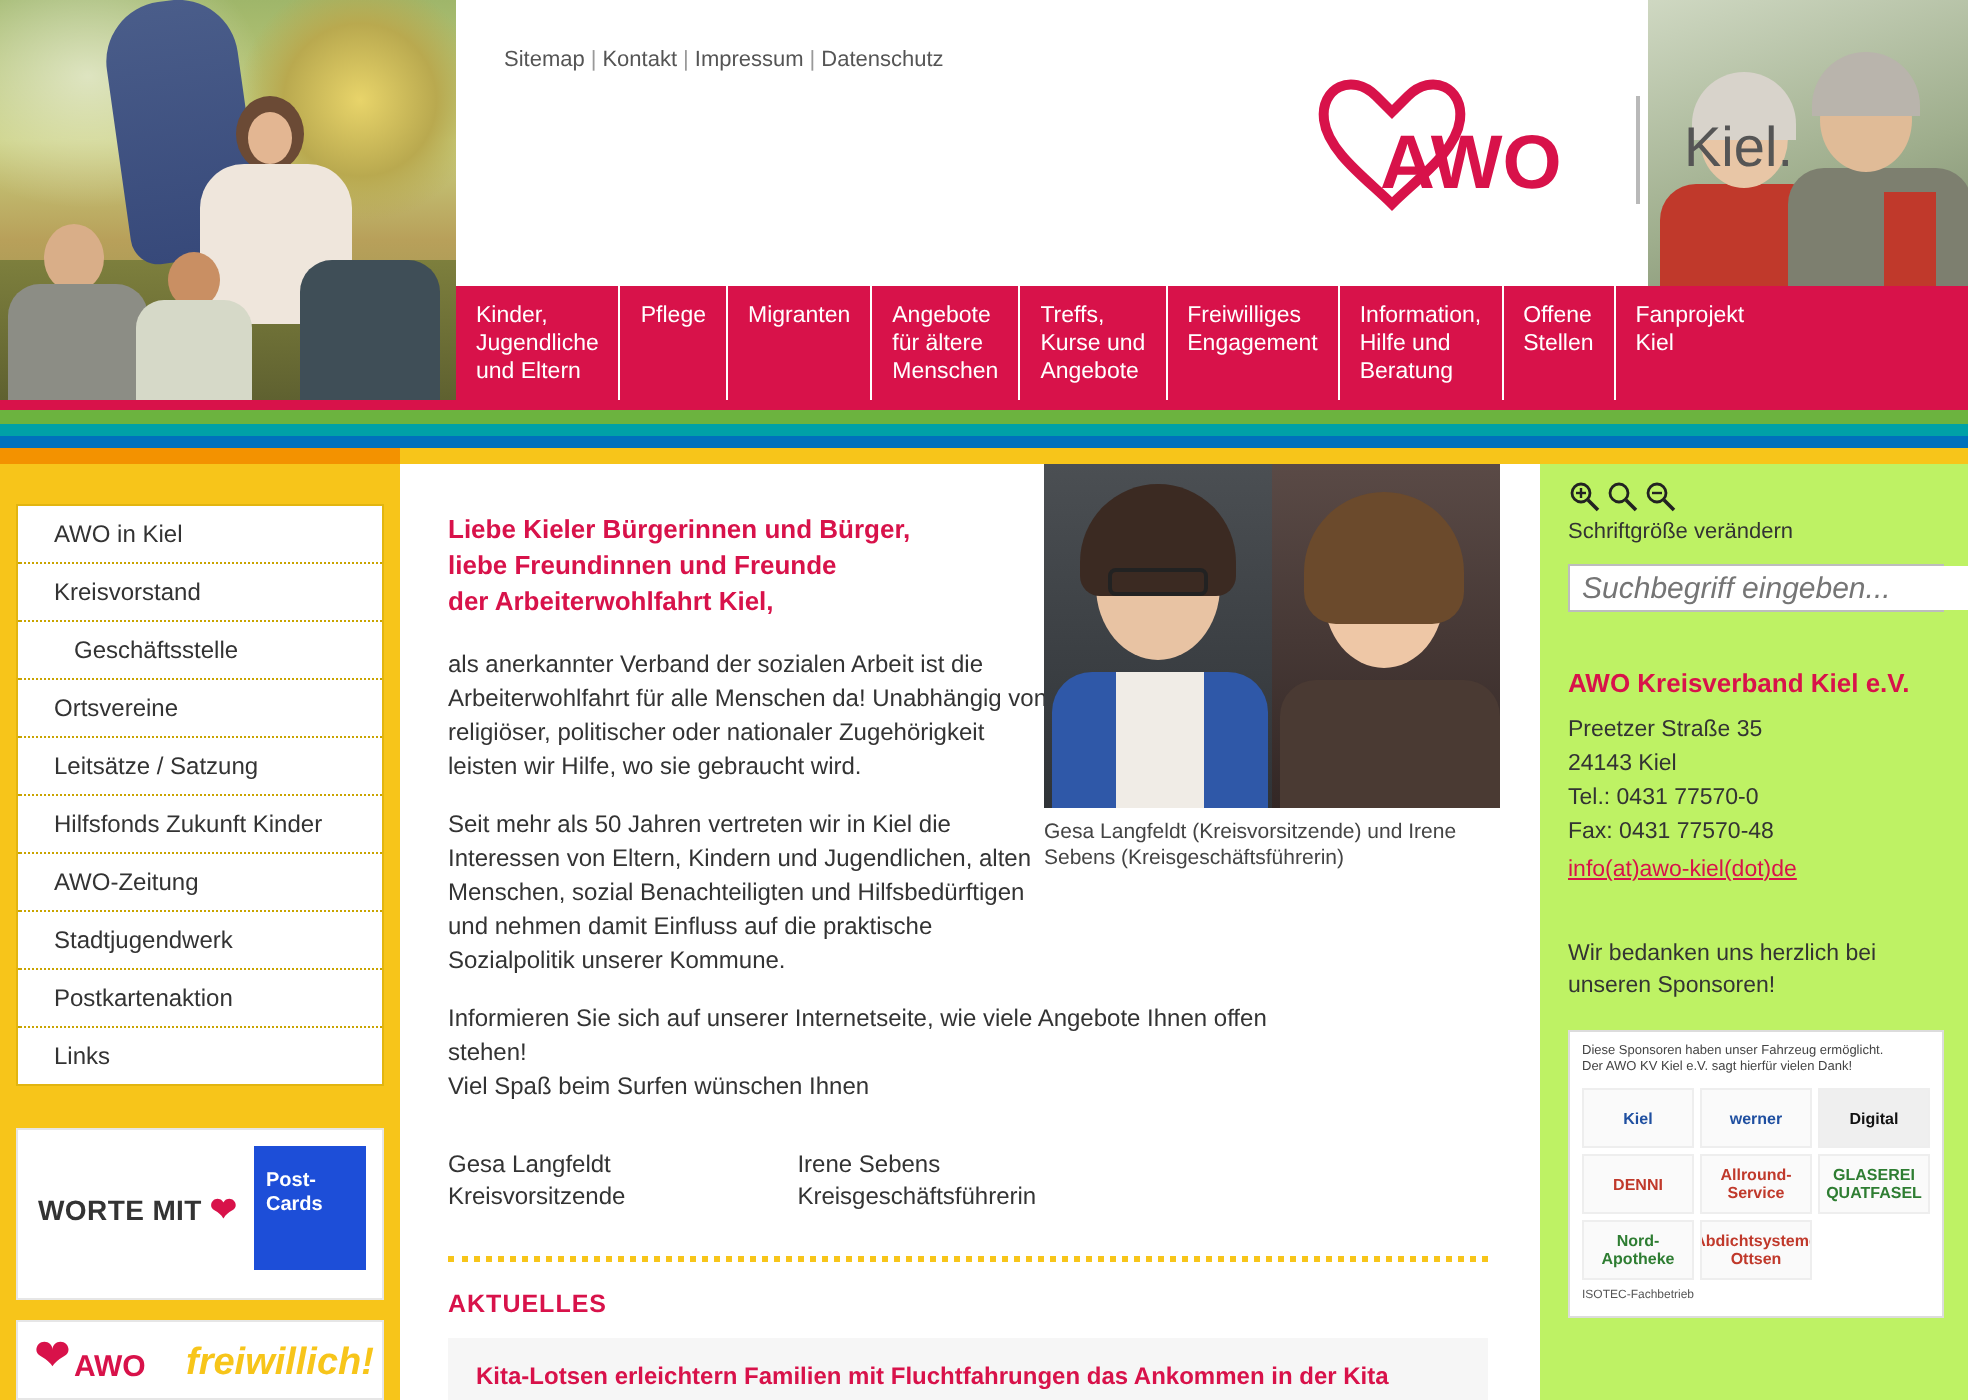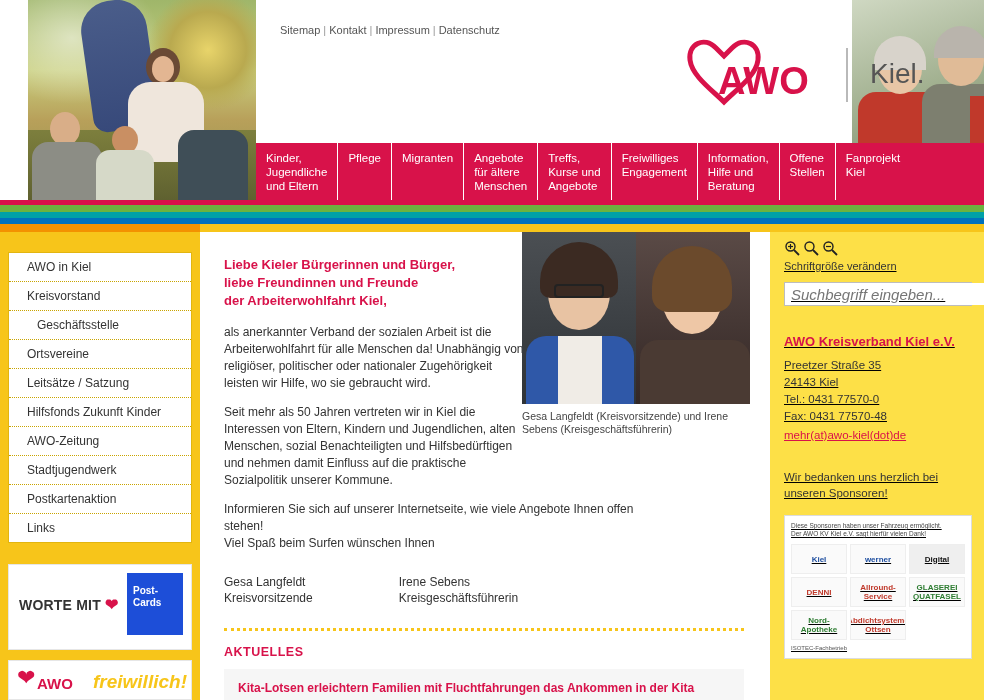--- a/index.html
+++ b/index.html
@@ -14,21 +14,20 @@
     position: relative;
     width: 984px; height: 700px;
     background: #ffffff;
     overflow: hidden;
   }
 
   
   .header-band {
     position: absolute; left: 0; top: 0; width: 940px; height: 200px;
     background: #ffffff;
-    margin-left: 28px;
   }
   .hero-left {
     position: absolute; left: 0; top: 0; width: 228px; height: 200px;
     overflow: hidden;
     background: linear-gradient(180deg, #9fb66a 0%, #c8cf7e 35%, #b8a05a 60%, #8a8f4a 100%);
   }
   .hero-left .blur1 {
     position: absolute; left: -20px; top: -10px; width: 160px; height: 120px;
     background: radial-gradient(ellipse at 40% 40%, rgba(255,255,255,.55), rgba(255,255,255,0) 65%);
   }
@@ -249,21 +248,21 @@
   .news-box {
     background: #f6f6f6; padding: 12px 14px; width: 520px;
   }
   .news-title {
     font-size: 12px; font-weight: bold; color: #d8124a; margin-bottom: 8px;
   }
 
   
   .right-col {
     position: absolute; left: 770px; top: 0; width: 214px; height: 468px;
-    background: #fde047; padding: 8px 12px 0 14px; text-decoration: underline;
+    background: #bef264; padding: 8px 12px 0 14px;
   }
   .zoom-icons { display: flex; gap: 3px; margin-bottom: 4px; }
   .zoom-icons .zi { width: 16px; height: 16px; cursor: pointer; }
   .fontsize-label { font-size: 11px; color: #333; margin-bottom: 10px; }
   .search-row {
     display: flex; align-items: center;
     border: 1px solid #bdbdbd; height: 24px; background: #fff; width: 188px;
   }
   .search-row input {
     border: none; outline: none; flex: 1; height: 22px;
@@ -487,21 +486,21 @@
           </svg>
         </div>
       </div>
 
       <div class="addr-box">
         <div class="addr-title">AWO Kreisverband Kiel e.V.</div>
         <div class="addr-line">Preetzer Straße 35</div>
         <div class="addr-line">24143 Kiel</div>
         <div class="addr-line">Tel.: 0431 77570-0</div>
         <div class="addr-line">Fax: 0431 77570-48</div>
-        <a href="#" class="addr-mail">mehr(at)awo-kiel(dot)de</a>
+        <a href="#" class="addr-mail">info(at)awo-kiel(dot)de</a>
       </div>
 
       <div class="sponsor-note">Wir bedanken uns herzlich bei unseren Sponsoren!</div>
 
       <div class="sponsor-box">
         <div class="sponsor-head" style="white-space: pre-line;">Diese Sponsoren haben unser Fahrzeug ermöglicht.
 Der AWO KV Kiel e.V. sagt hierfür vielen Dank!</div>
         <div class="sponsor-grid">
           <div class="sp blue">Kiel</div>
           <div class="sp blue">werner</div>

